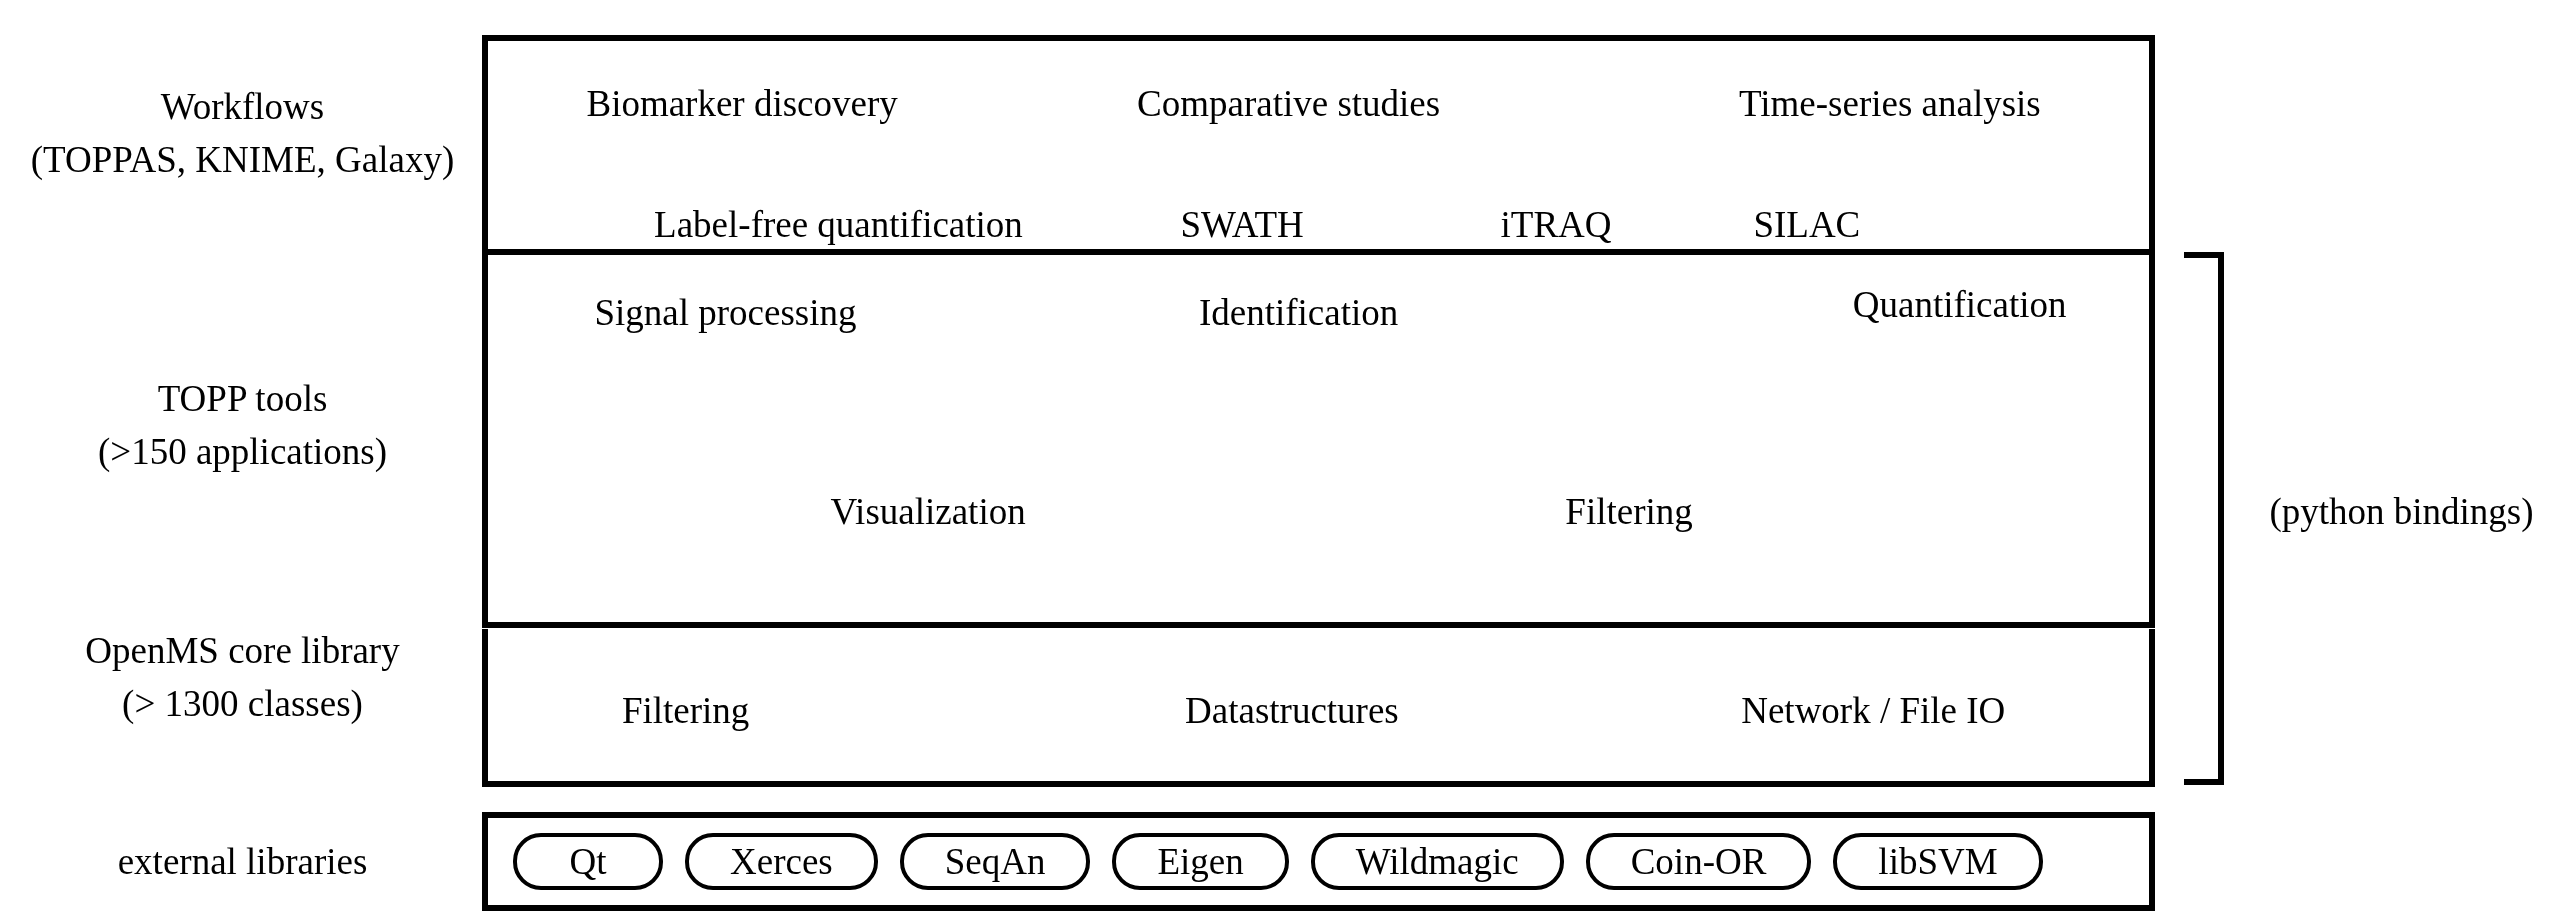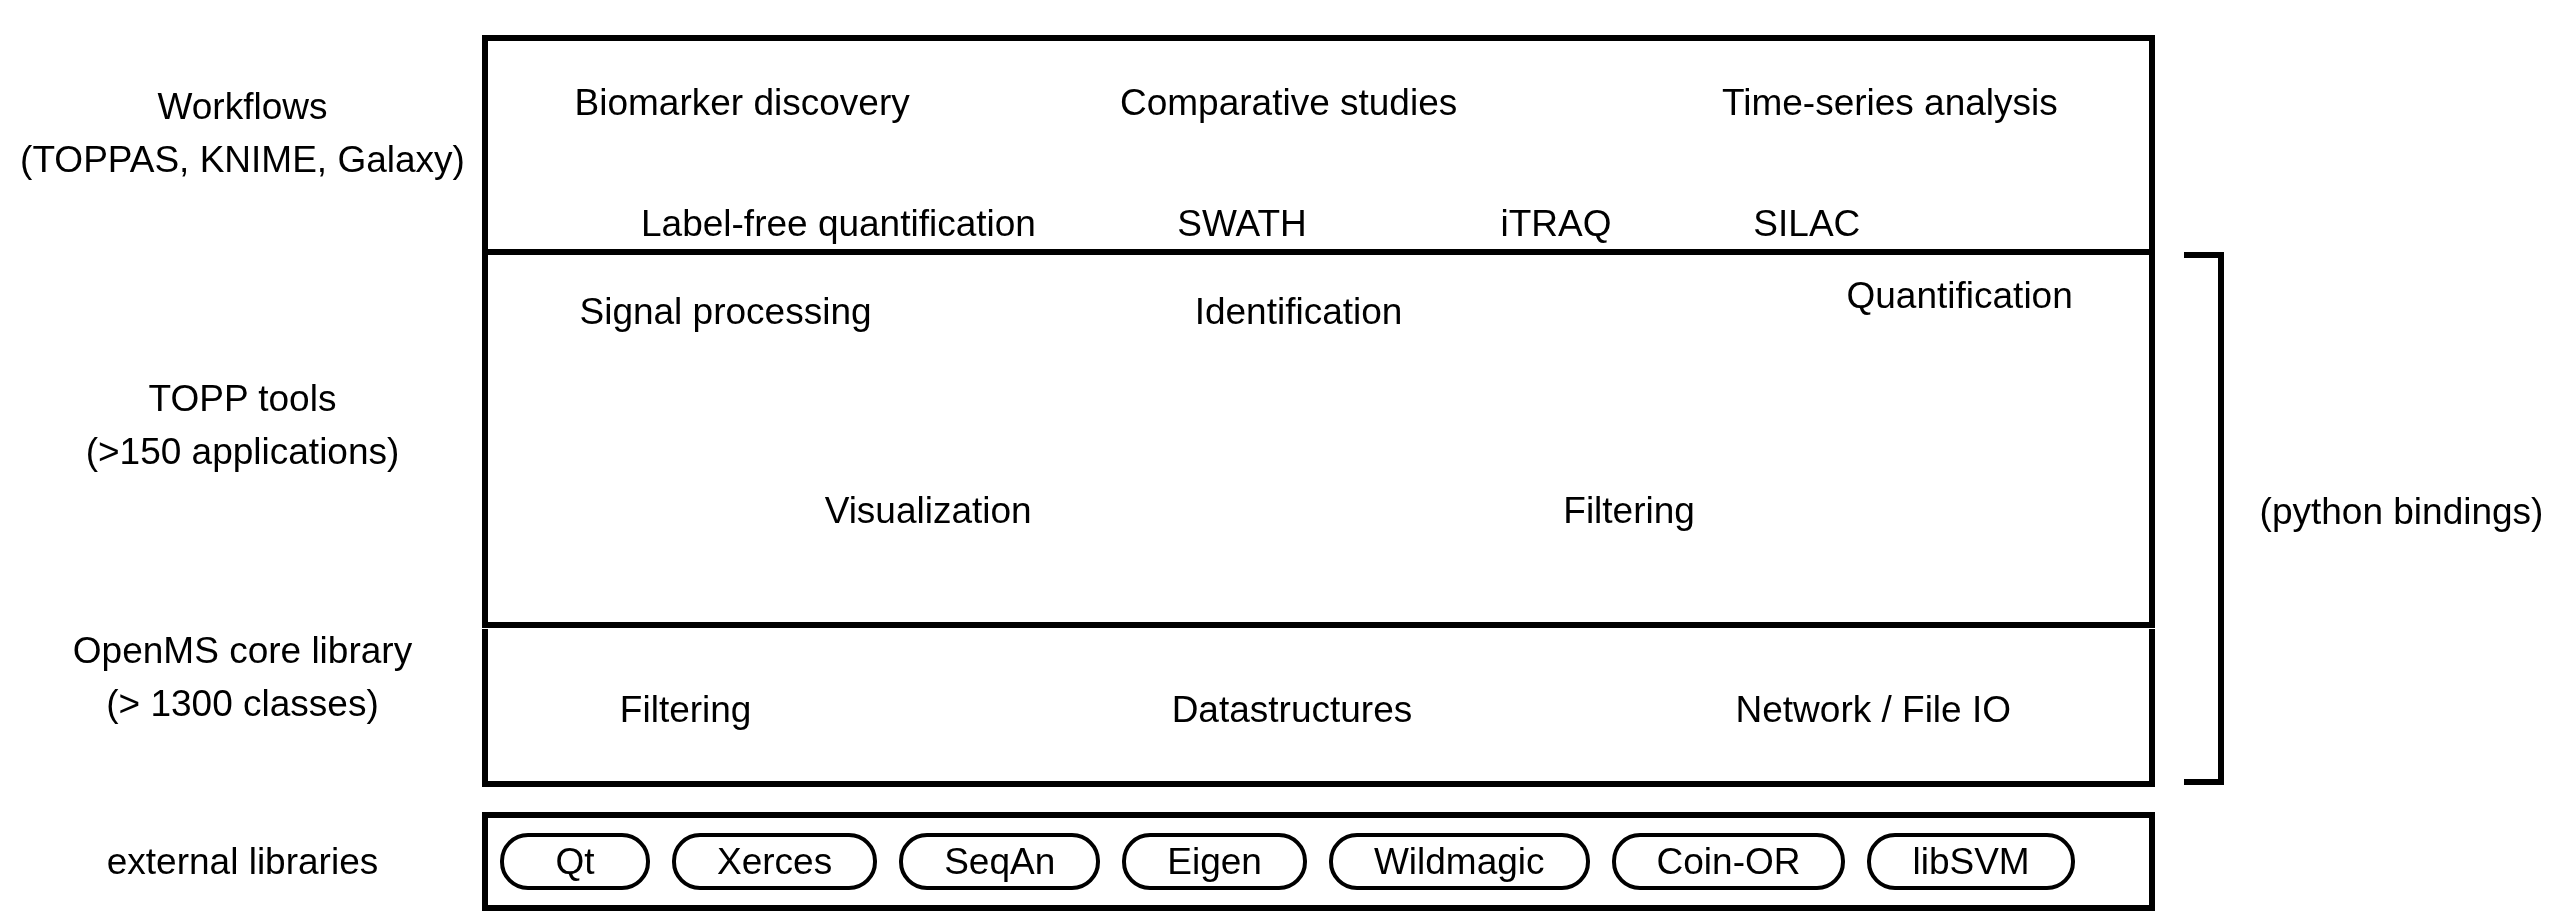--- a/index.html
+++ b/index.html
@@ -2,21 +2,21 @@
 <html style="font-size:14px"><head>
 <meta charset="utf-8">
 <style>
   html, body { margin: 0; padding: 0; background: #ffffff; }
   .canvas {
     position: relative;
     width: 2576px;
     height: 914px;
     background: #ffffff;
     color: #000000;
-    font-family: Liberation Sans, sans-serif;
+    font-family: Liberation Serif, serif;
     font-size: 37px;
     overflow: hidden;
   }
   .side-label {
     position: absolute;
     left: 0;
     width: 485px;
     text-align: center;
     line-height: 53px;
     white-space: nowrap;
@@ -34,21 +34,21 @@
     position: absolute;
     transform: translate(-50%, -50%);
     white-space: nowrap;
   }
   .box-core { border-top: none; }
   .pills {
     display: flex;
     align-items: center;
     height: 100%;
     gap: 22px;
-    padding-left: 12px;
+    padding-left: 25px;
     box-sizing: border-box;
   }
   .pill {
     border: 4.4px solid #000000;
     border-radius: 28px;
     height: 57px;
     display: flex;
     align-items: center;
     justify-content: center;
     padding: 0 41px;
@@ -109,21 +109,21 @@
     <span class="item" style="left: 21.1%; top: 183px;">Label-free quantification</span>
     <span class="item" style="left: 84.4%; top: 62px;">Time-series analysis</span>
     <span class="item" style="left: 45.4%; top: 183px;">SWATH</span>
     <span class="item" style="left: 64.3%; top: 183px;">iTRAQ</span>
     <span class="item" style="left: 79.4%; top: 183px;">SILAC</span>
   </div>
 
   <div class="box" style="top: 249px; height: 379px; text-align: center;">
     <span class="item" style="left: 14.3%; top: 57px;">Signal processing</span>
     <span class="item" style="left: 48.8%; top: 57px;">Identification</span>
-    <span class="item" style="left: 88.6%; top: 41px;">Quantification</span>
+    <span class="item" style="left: 88.6%; top: 49px;">Quantification</span>
     <span class="item" style="left: 26.5%; top: 256px;">Visualization</span>
     <span class="item" style="left: 68.7%; top: 256px;">Filtering</span>
   </div>
 
   <div class="box box-core" style="top: 629px; height: 158px;">
     <span class="item" style="left: 11.9%; top: 81px;">Filtering</span>
     <span class="item" style="left: 48.4%; top: 81px;">Datastructures</span>
     <span class="item" style="left: 83.4%; top: 81px;">Network / File IO</span>
   </div>
 

